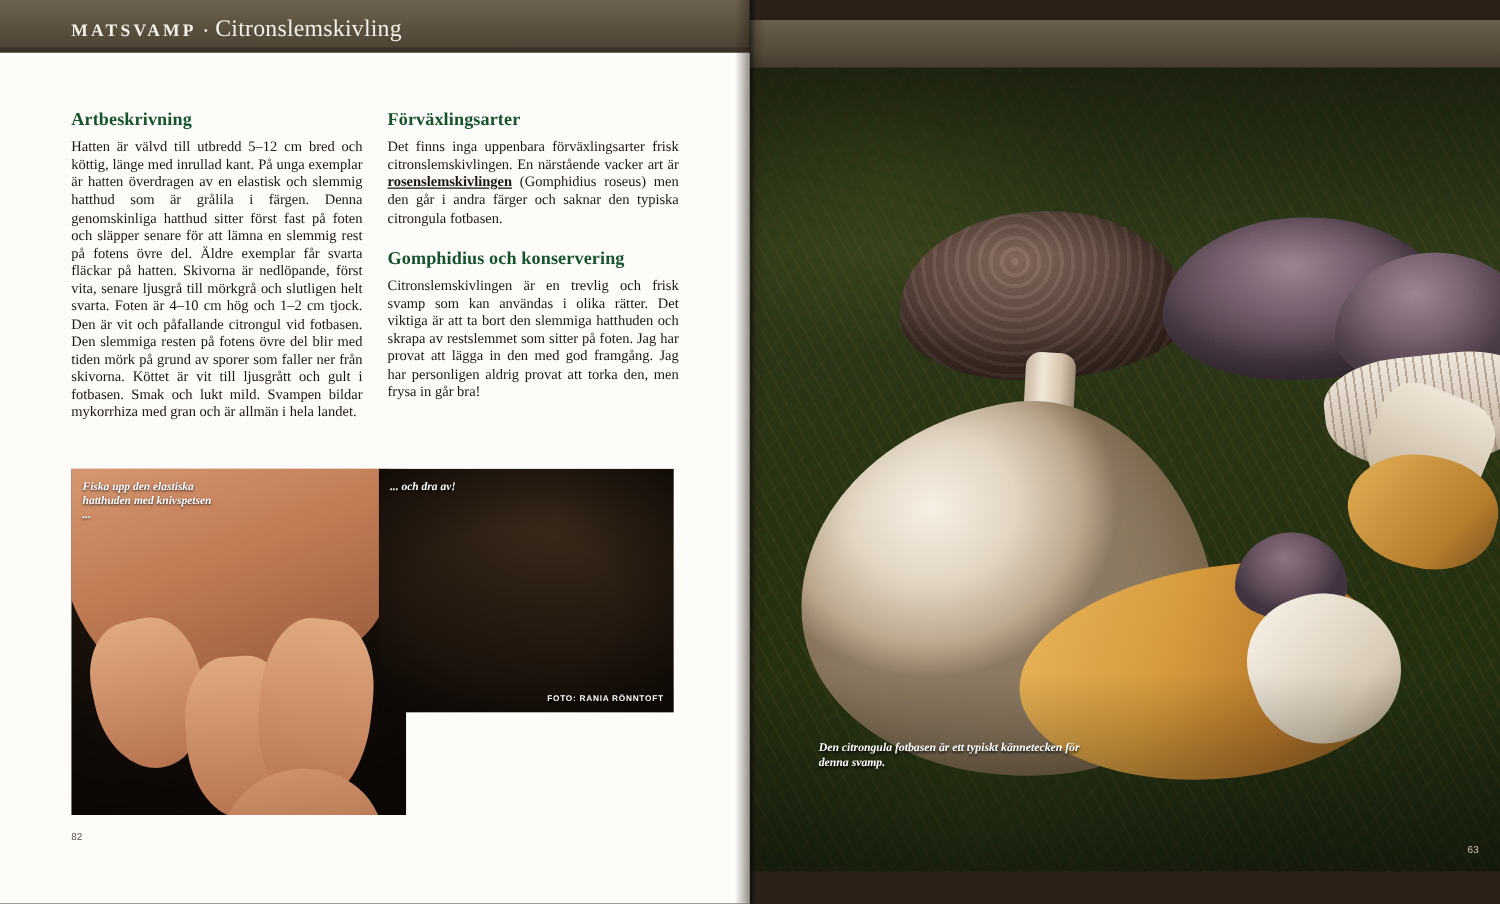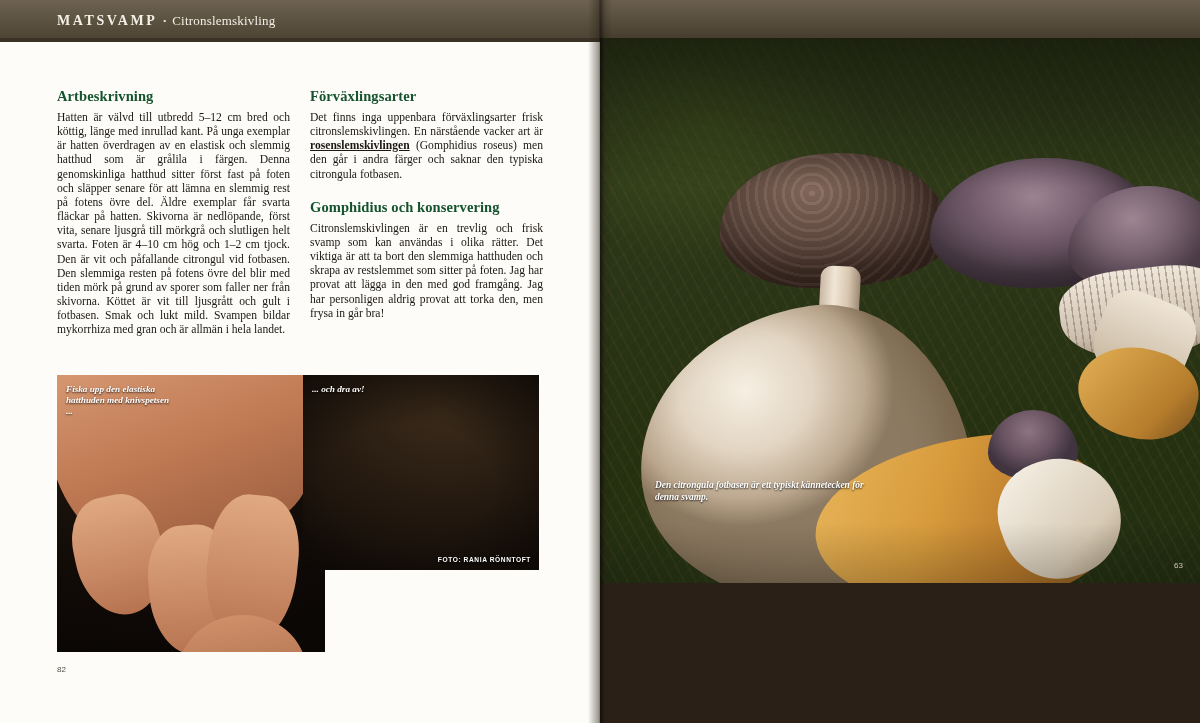--- a/index.html
+++ b/index.html
@@ -53,21 +53,21 @@
     font-variant: small-caps;
     letter-spacing: 2.6px;
     font-weight: 700;
     font-size: 14px;
   }
   .header-text .dot {
     padding: 0 5px;
     font-weight: 700;
   }
   .header-text .species {
-    font-size: 13px;
+    font-size: 19px;
     letter-spacing: 0.2px;
   }
 
   .col {
     position: absolute;
     width: 233px;
     top: 88px;
   }
   .col-left { left: 57px; }
   .col-right { left: 310px; }
@@ -131,22 +131,22 @@
     font-size: 8px;
     color: #55504a;
     text-align: right;
   }
   .folio-left { left: 57px; top: 665px; }
   .folio-right { right: 17px; bottom: 13px; color: #cfc7b6; }
 
   
   .page-right {
     position: absolute;
-    left: 600px; top: 0;
-    width: 600px; height: 583px;
+    left: 600px; top: 16px;
+    width: 600px; height: 681px;
     overflow: hidden;
     background: #14180c;
   }
   .right-topbar {
     position: absolute;
     left: 0; top: 0; width: 600px; height: 38px;
     background: linear-gradient(180deg,#6a5f4e 0%, #564c3c 60%, #463d2f 100%);
     z-index: 6;
   }
   .right-photo {

